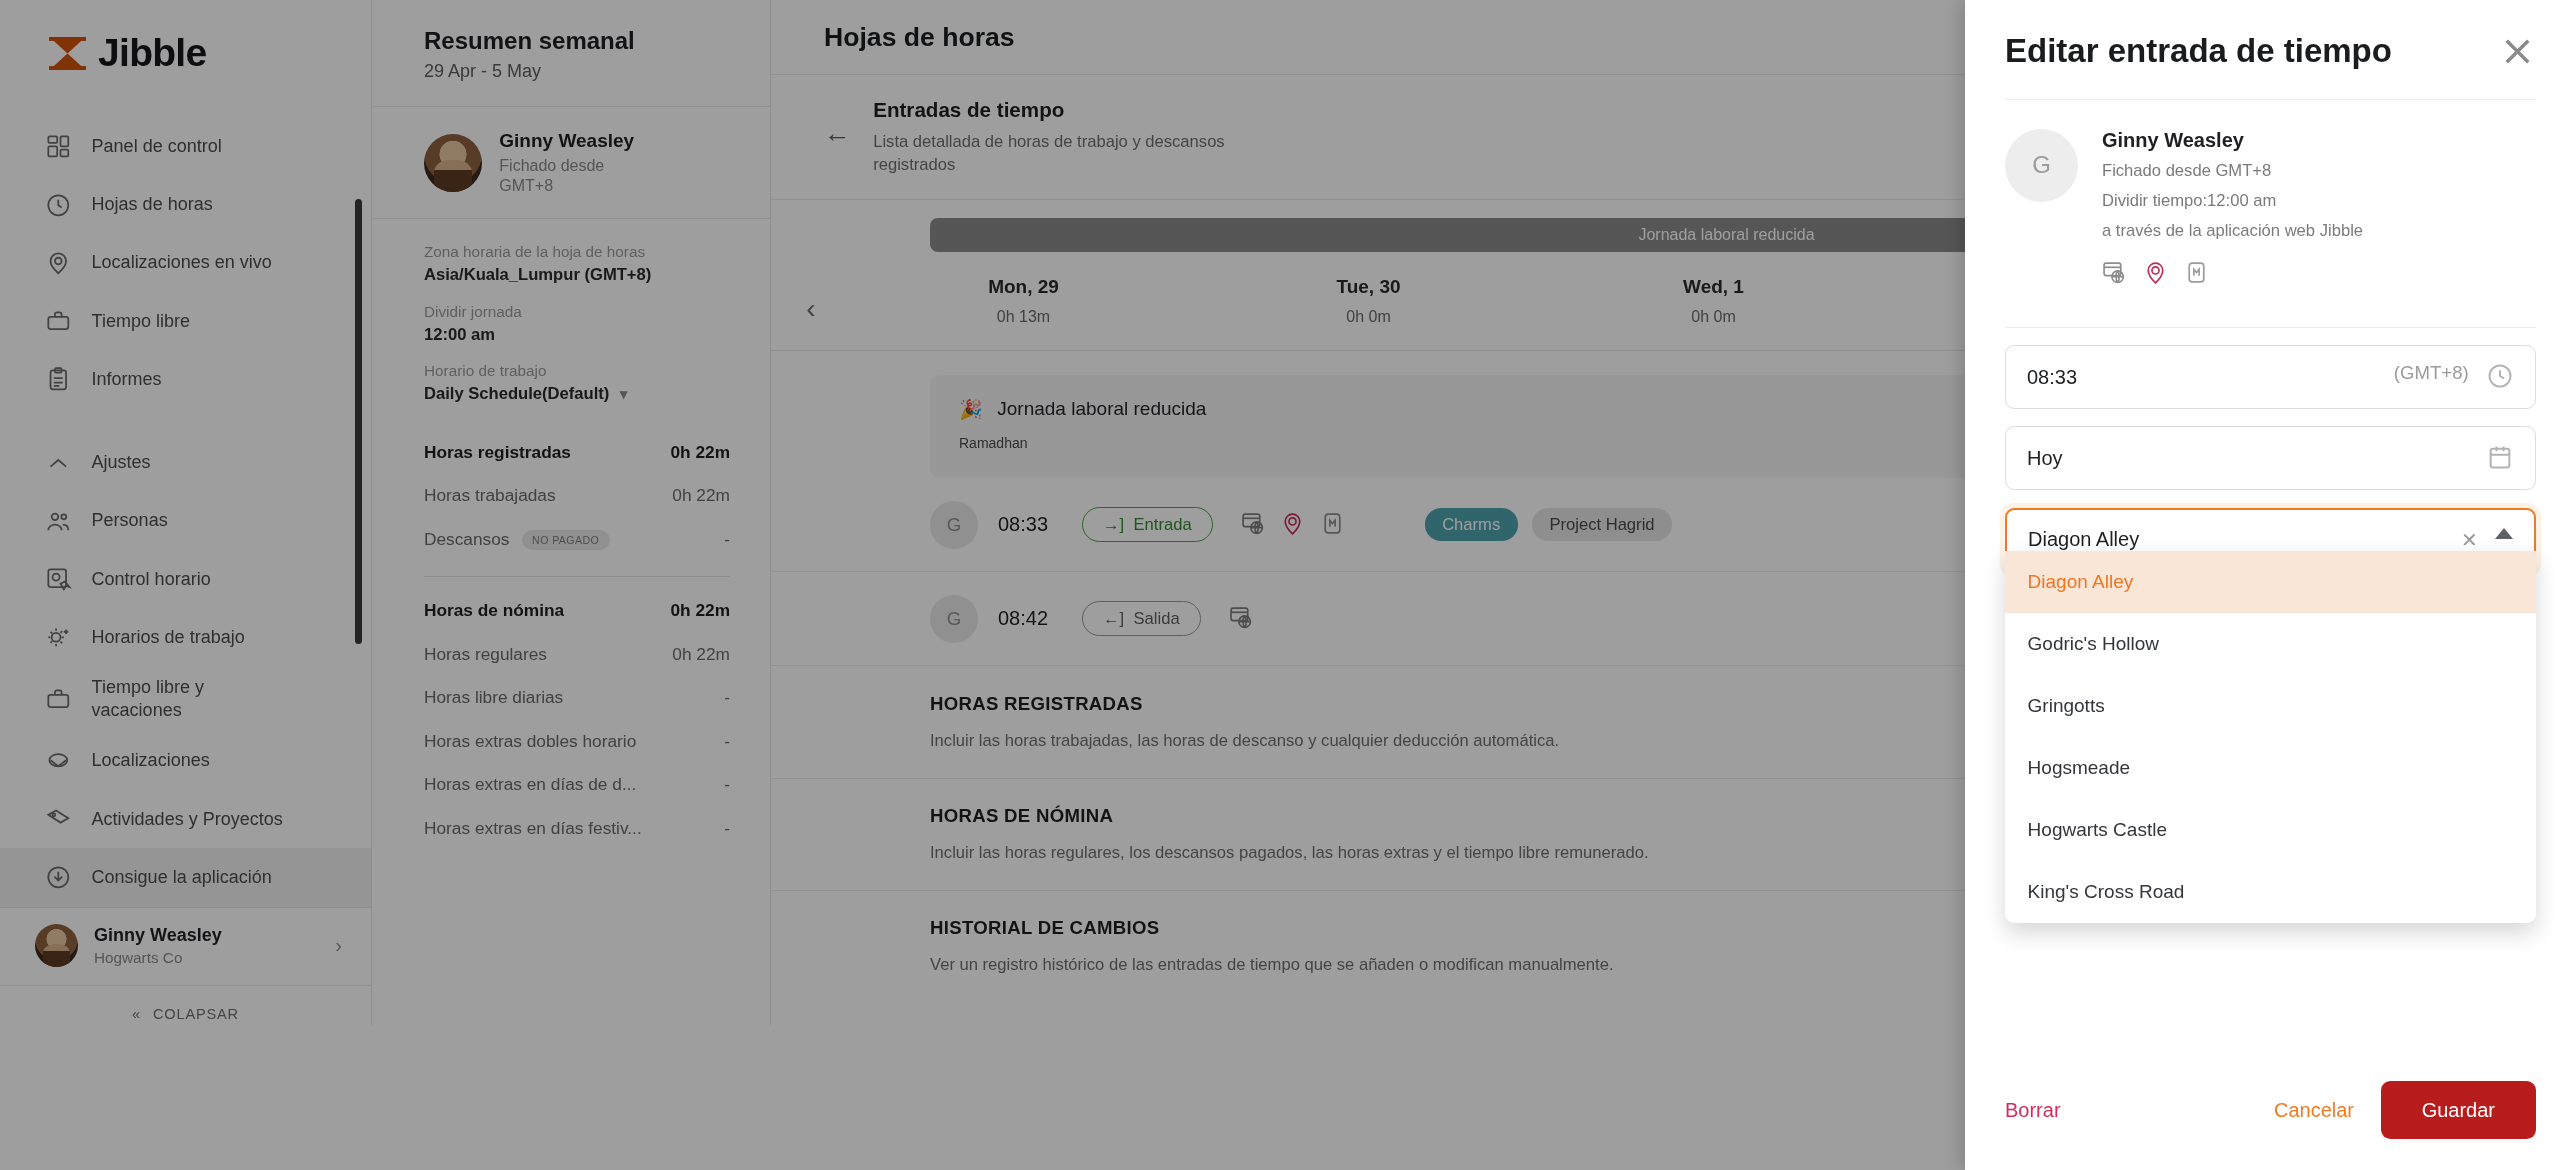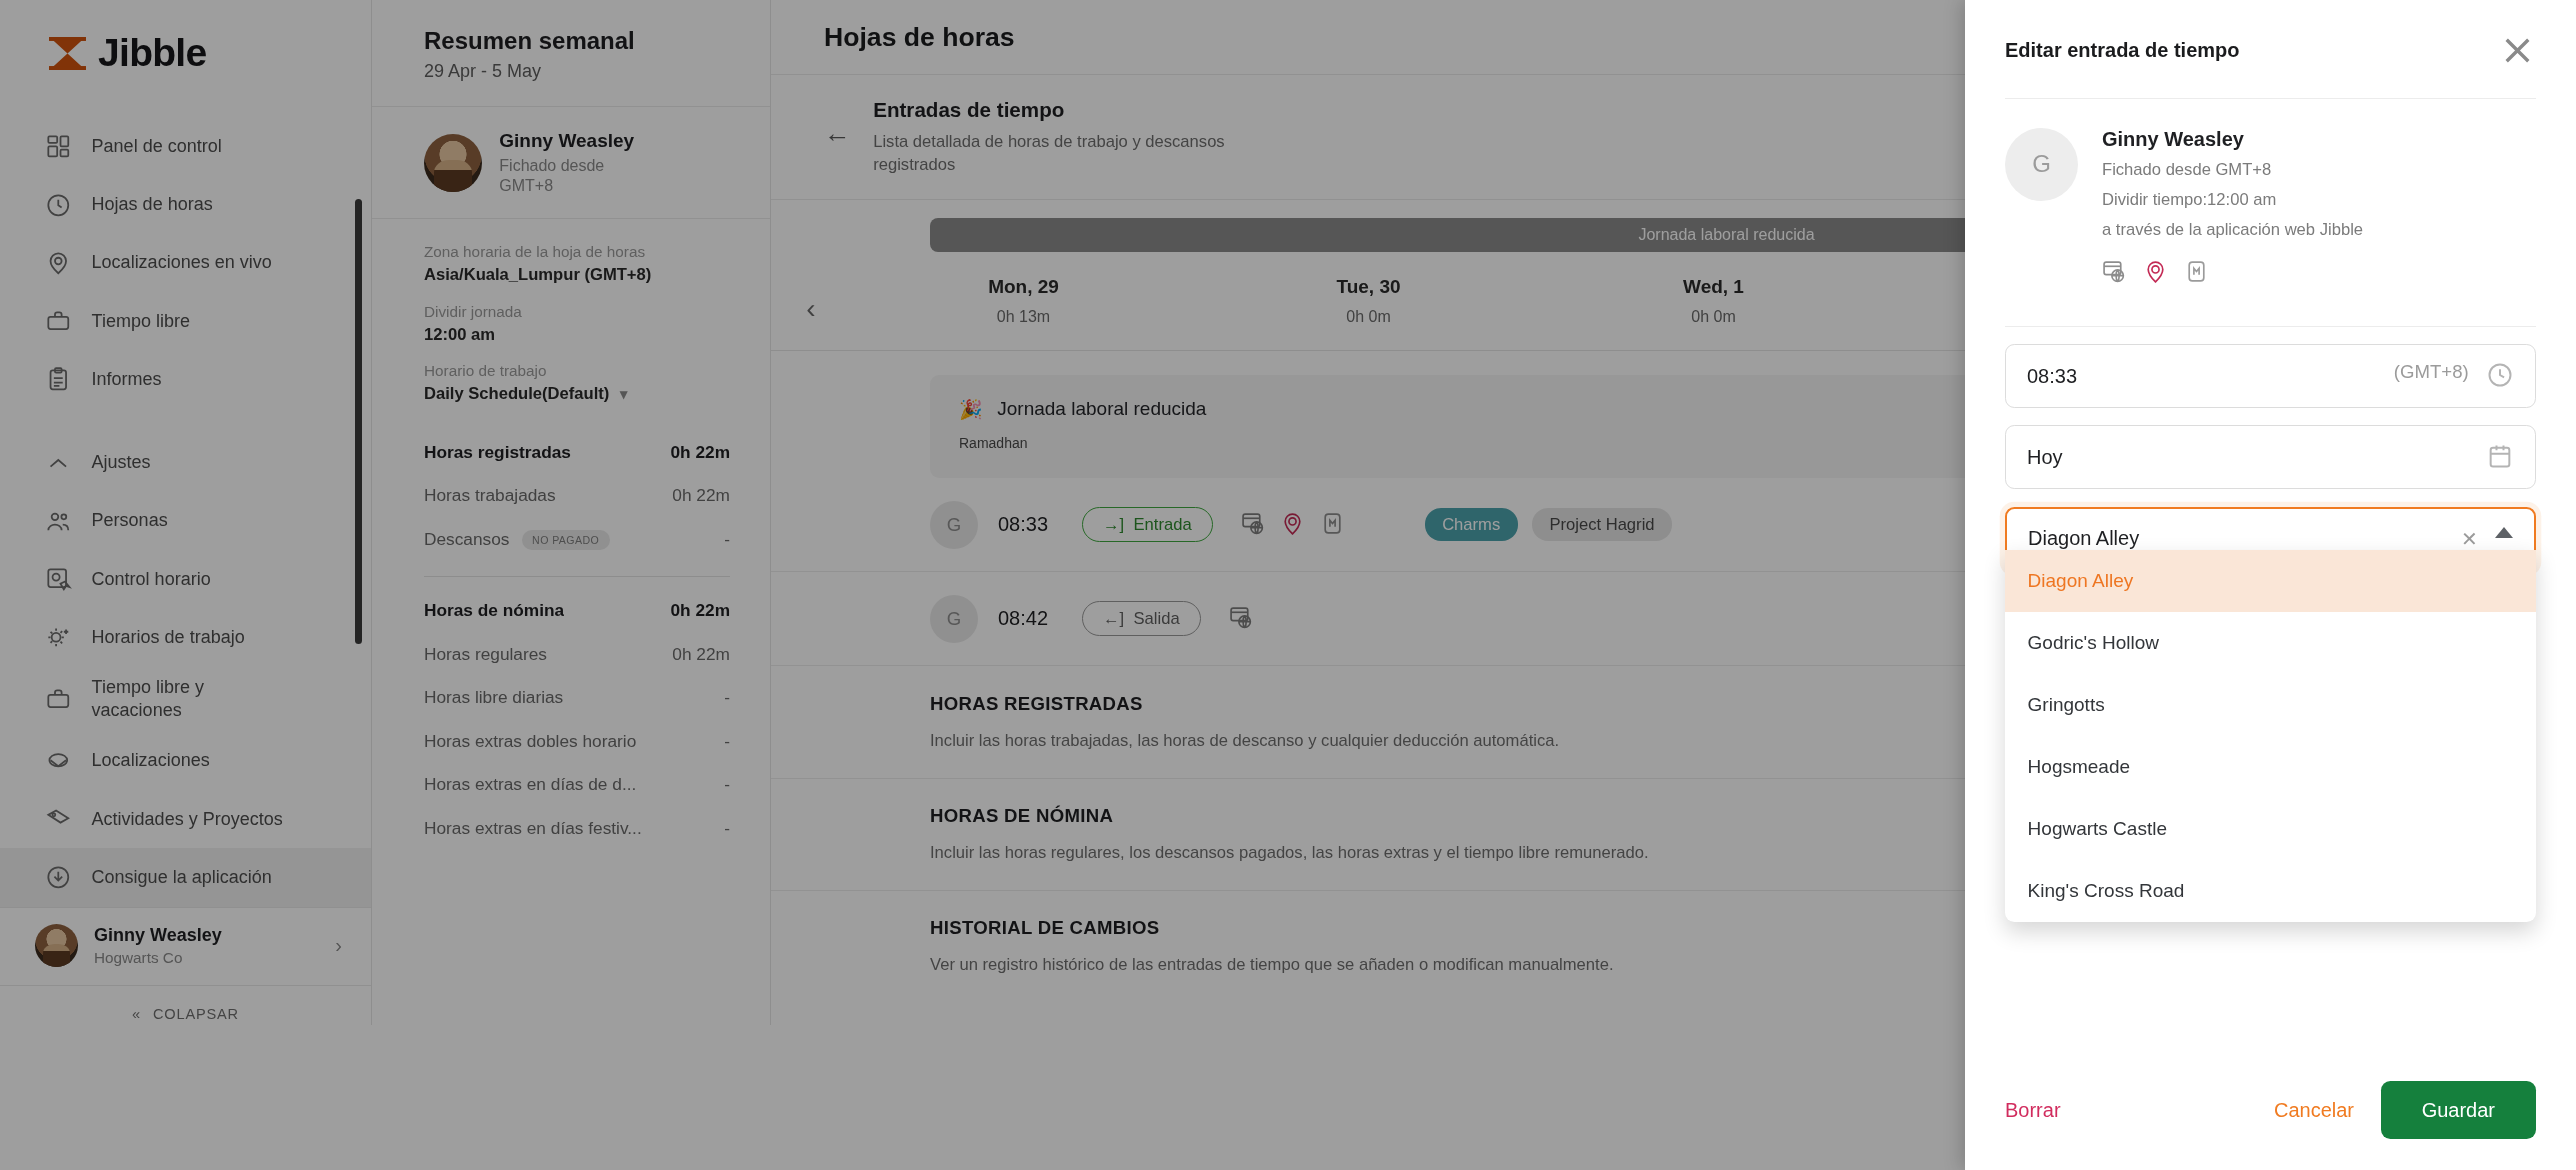--- a/index.html
+++ b/index.html
@@ -135,21 +135,21 @@
   
   .dim { position:absolute; left:0; top:0; width:1965px; height:1170px; background:rgba(0,0,0,0.38); }
 
   
   .panel {
     position:absolute; right:0; top:0; width:611px; height:1170px;
     background:#fff; box-shadow:-4px 0 17.3px rgba(0,0,0,.18);
     display:flex; flex-direction:column;
   }
   .panel-head { display:flex; align-items:center; padding: 32px 40px 0 40px; }
-  .panel-title { font-size:20px; font-weight:700; color:#1b1c1e; }
+  .panel-title { font-size:33px; font-weight:700; color:#1b1c1e; }
   .panel-close { margin-left:auto; width:37px; height:37px; color:#8a8a8a; }
   .panel-close svg { width:37px; height:37px; stroke:#8a8a8a; stroke-width:2.2; fill:none; }
   .panel-body { padding: 0 40px; position:relative; flex:1 1 auto; }
   .pb-divider { height:0.7px; background:#ececec; margin-top:29px; }
   .who { display:flex; gap:24px; padding: 29px 0 0 0; }
   .who-av { width:73px; height:73px; border-radius:50%; background:#ededed; color:#9b9b9b;
     display:flex; align-items:center; justify-content:center; font-size:24px; flex:0 0 73px; }
   .who-name { font-size:20px; font-weight:700; color:#1f2023; }
   .who-line { font-size:16.6px; color:#7b7b7b; margin-top:8px; line-height:1.35; }
   .who-icons { display:flex; gap:16px; margin-top:17.3px; }
@@ -173,21 +173,21 @@
     box-shadow: 0 9.3px 22.6px rgba(0,0,0,.16); overflow:hidden; z-index:5;
   }
   .dd-item { padding: 20px 22.6px; font-size:19px; color:#33363a; }
   .dd-item.sel { background:#fae6d7; color:#ee7622; }
 
   .panel-foot {
     display:flex; align-items:center; padding: 0 40px 31px 40px; gap:26.6px;
   }
   .btn-del { color:#d12c5e; font-size:20px; }
   .btn-cancel { margin-left:auto; color:#f07b21; font-size:20px; }
-  .btn-save { background:#15803d; color:#fff; font-size:20px; border-radius:9.3px; padding: 17.3px 41px; }
+  .btn-save { background:#b91c1c; color:#fff; font-size:20px; border-radius:9.3px; padding: 17.3px 41px; }
 </style>
 </head>
 <body>
 
 <div id="root">
   <div class="app">
 
     <div class="sidebar">
       <div class="logo-wrap">
         <span class="logo-mark">

